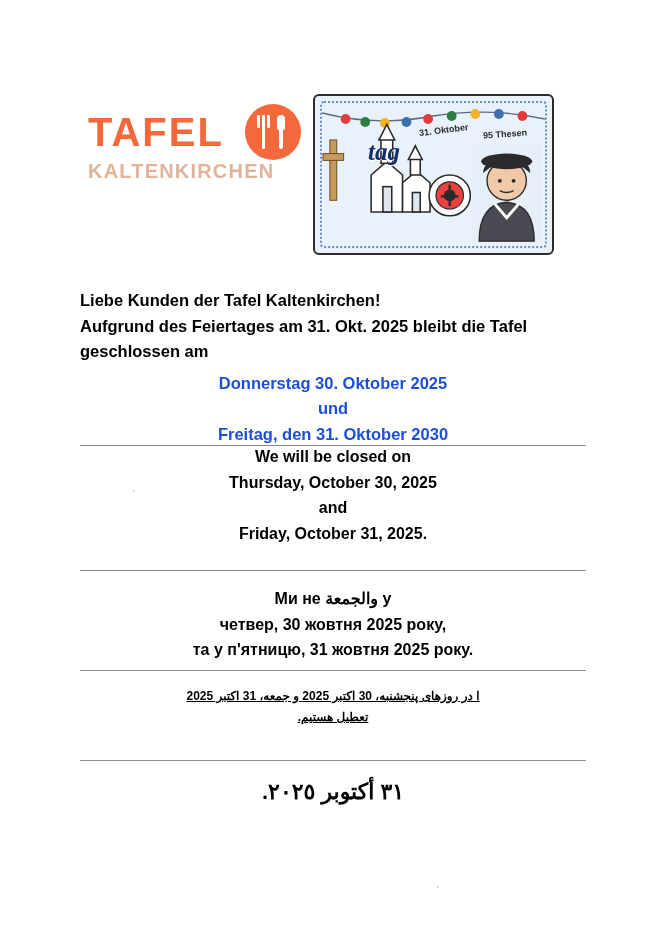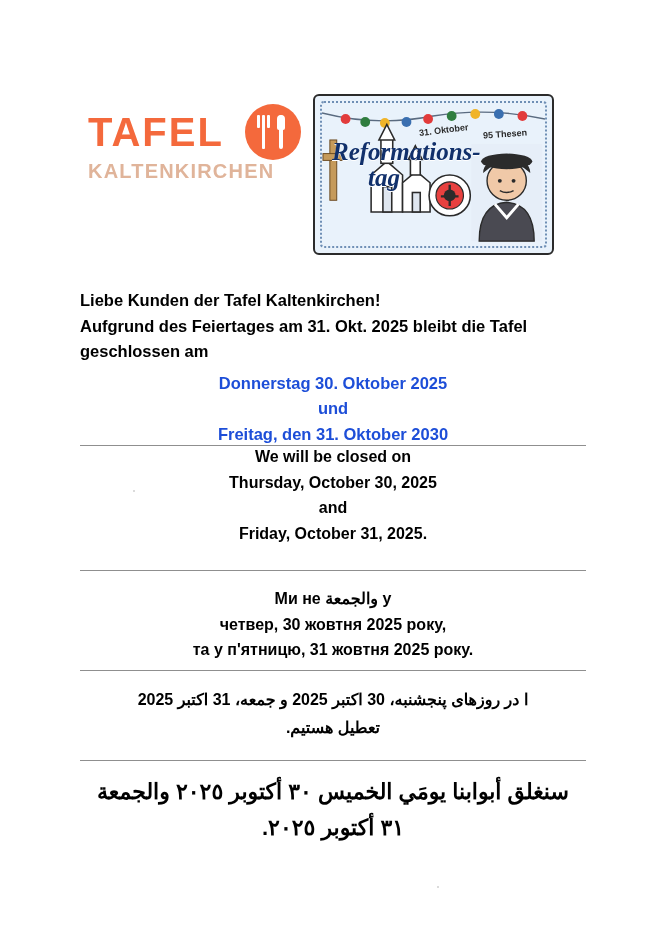--- a/index.html
+++ b/index.html
@@ -222,22 +222,23 @@
     font-weight: bold;
     line-height: 1.6;
   }
 
   .rtl {
     direction: rtl;
     text-align: center;
     font-weight: bold;
   }
   .fa {
-    font-size: 16px;
+    font-size: 12px;
     line-height: 1.75;
+    text-decoration: underline;
   }
   .ar {
     font-size: 22px;
     line-height: 1.65;
   }
 
   .speck {
     position: absolute;
     width: 2px;
     height: 2px;
@@ -313,21 +314,20 @@
             <circle cx="195" cy="80" r="2" fill="#2b2b2b"></circle>
             <path d="M181,90 Q188,94 195,90" stroke="#2b2b2b" stroke-width="1.4" fill="none"></path>
             <path d="M176,104 L188,118 L200,104" stroke="#ffffff" stroke-width="3" fill="none"></path>
           </g>
         </svg>
 
         <div class="tag-date">31. Oktober</div>
         <div class="tag-theses">95 Thesen</div>
 
         <div class="reform-title">
-          <span>Reformations-</span>
           <span class="l2">tag</span>
         </div>
       </div>
     </div>
   </div>
 
   <div class="block" style="top:288px;">
     <div class="de-line">Liebe Kunden der Tafel Kaltenkirchen!</div>
     <div class="de-line">Aufgrund des Feiertages am 31. Okt. 2025 bleibt die Tafel</div>
     <div class="de-line">geschlossen am</div>
@@ -356,20 +356,19 @@
   <div class="rule" style="top:670px;"></div>
 
   <div class="block" style="top:686px;">
     <div class="rtl fa">ا در روزهای پنجشنبه، 30 اکتبر 2025 و جمعه، 31 اکتبر 2025</div>
     <div class="rtl fa">تعطیل هستیم.</div>
   </div>
 
   <div class="rule" style="top:760px;"></div>
 
   <div class="block" style="top:774px;">
-    <div class="rtl ar">سنغلق أبوابنا يومَي الخميس ٣٠ أكتوبر ٢٠٢٥ والجمعة</div>
     <div class="rtl ar">٣١ أكتوبر ٢٠٢٥.</div>
   </div>
 
   <span class="speck" style="left:133px;top:490px;"></span>
   <span class="speck" style="left:437px;top:886px;"></span>
 
 </div>
 
 </body></html>

